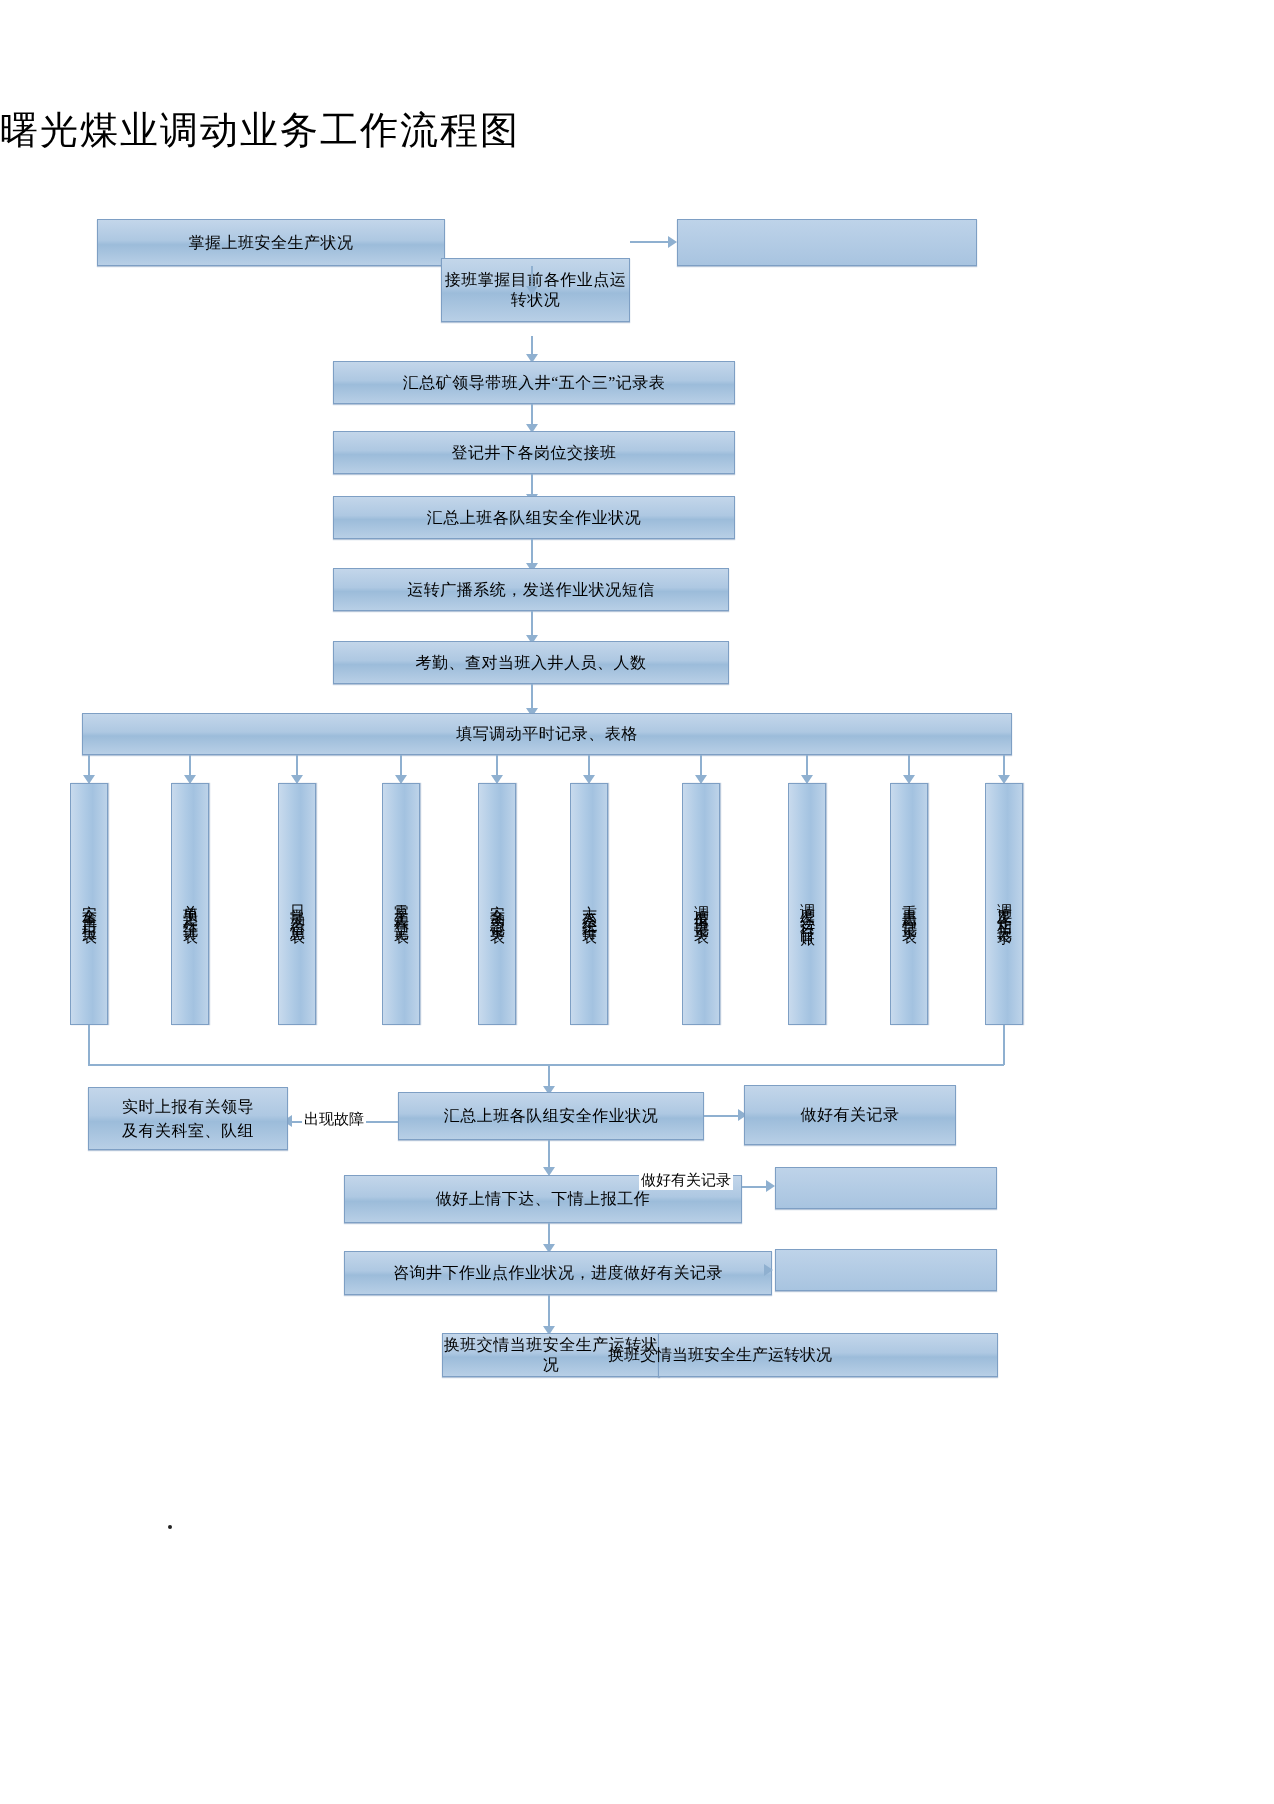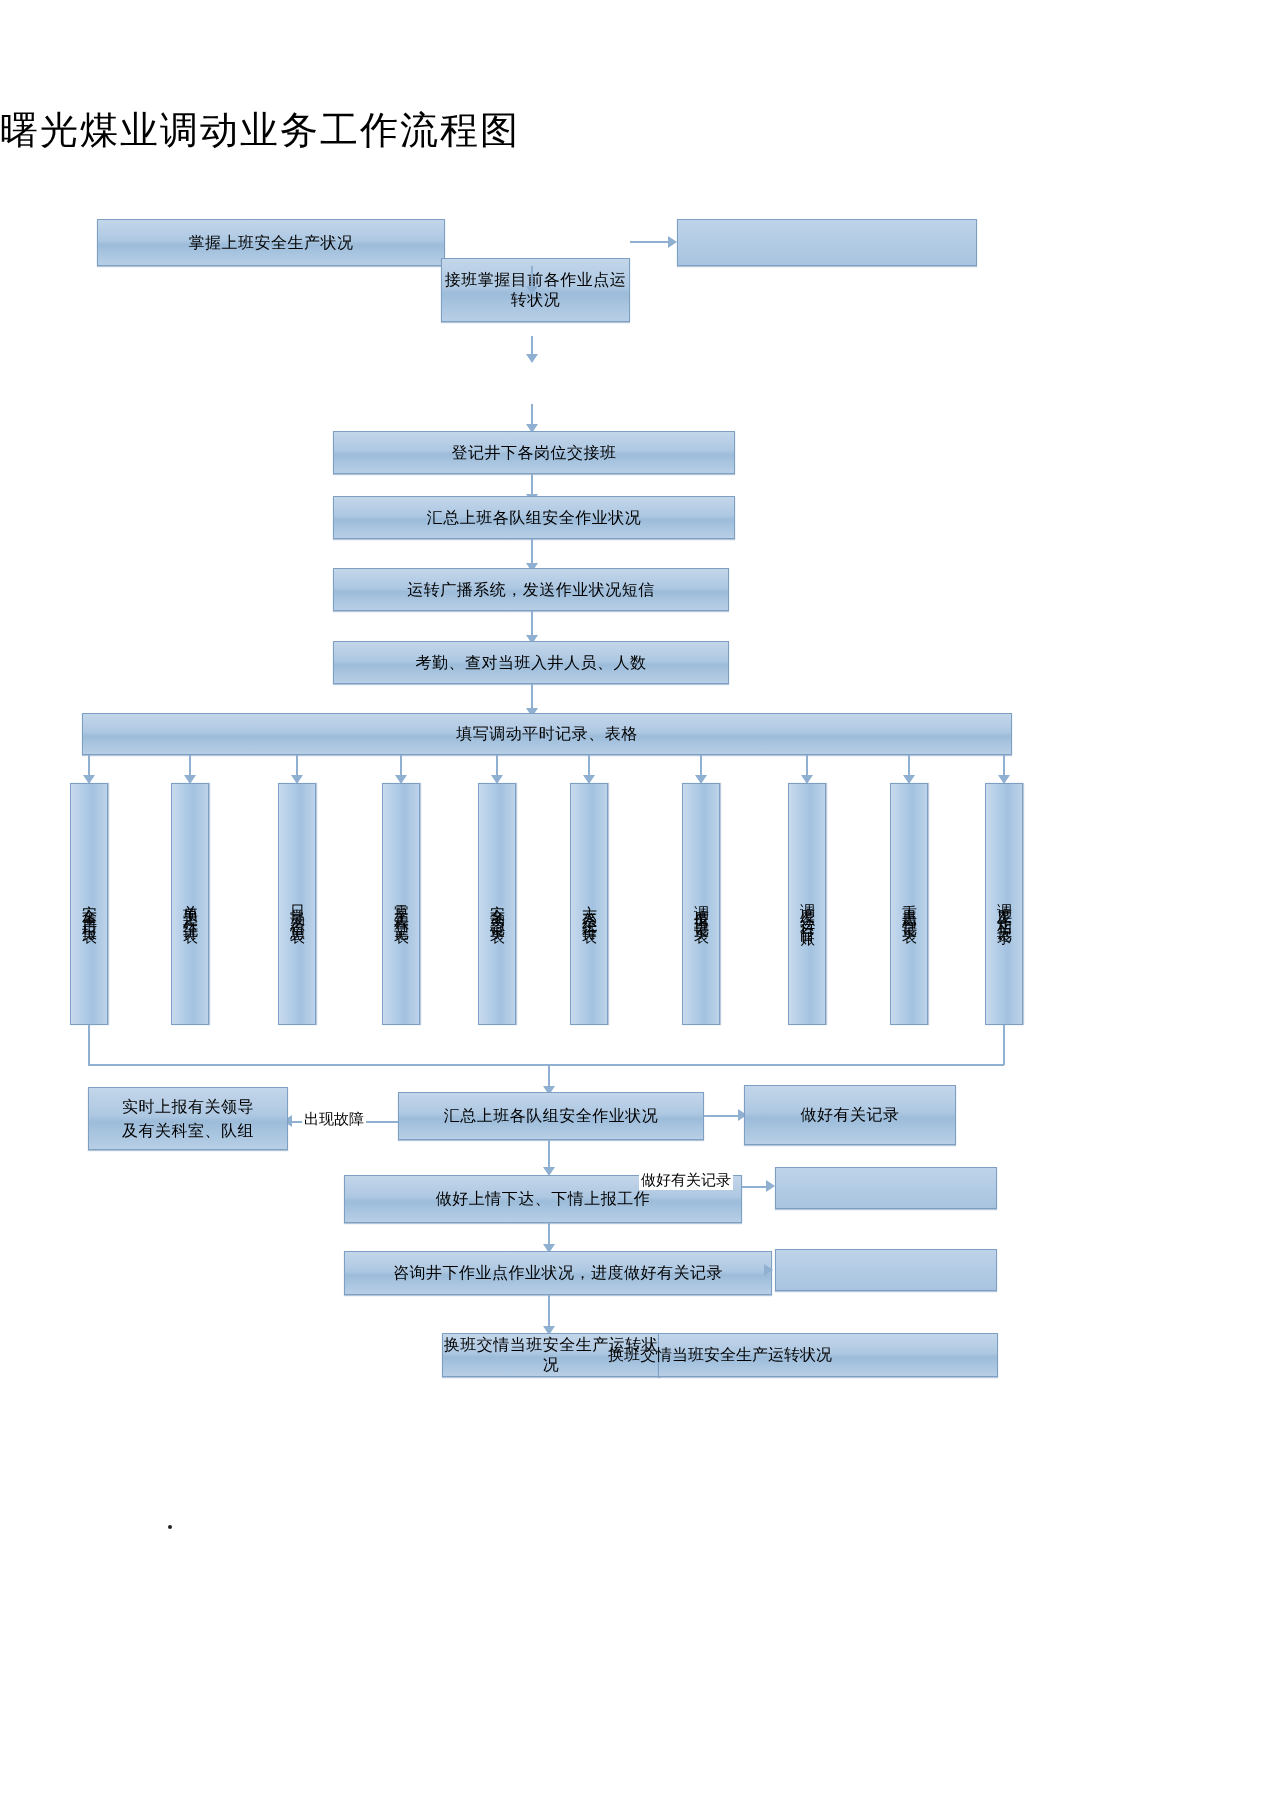--- a/index.html
+++ b/index.html
@@ -106,20 +106,21 @@
 
   <div class="box plain" style="left:677px;top:219px;width:300px;height:47px;"></div>
 
   <div class="vline" style="left:531px;top:266px;height:22px;"></div>
   <div class="arrow-down" style="left:526px;top:286px;"></div>
 
 
   <div class="vline" style="left:531px;top:336px;height:20px;"></div>
   <div class="arrow-down" style="left:526px;top:354px;"></div>
 
+  <div class="box" style="left:333px;top:361px;width:402px;height:43px;">汇总矿领导带班入井“五个三”记录表</div>
 
   <div class="vline" style="left:531px;top:404px;height:22px;"></div>
   <div class="arrow-down" style="left:526px;top:424px;"></div>
 
   <div class="box" style="left:333px;top:431px;width:402px;height:43px;">登记井下各岗位交接班</div>
 
   <div class="vline" style="left:531px;top:474px;height:22px;"></div>
   <div class="arrow-down" style="left:526px;top:494px;"></div>
 
   <div class="box" style="left:333px;top:496px;width:402px;height:43px;">汇总上班各队组安全作业状况</div>

